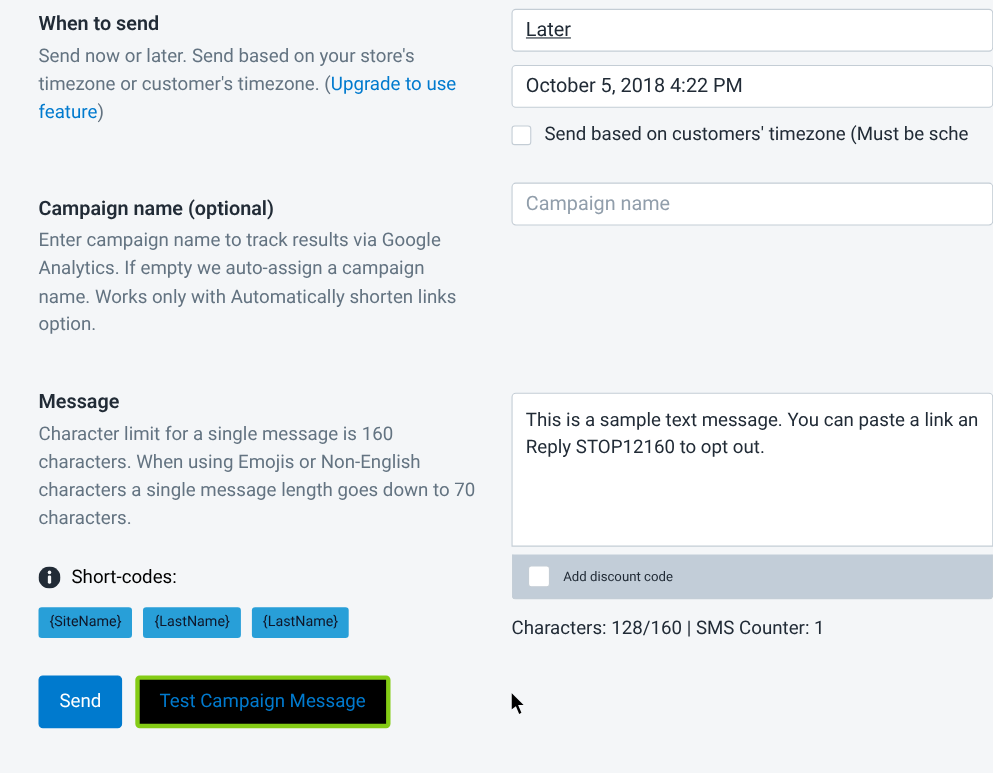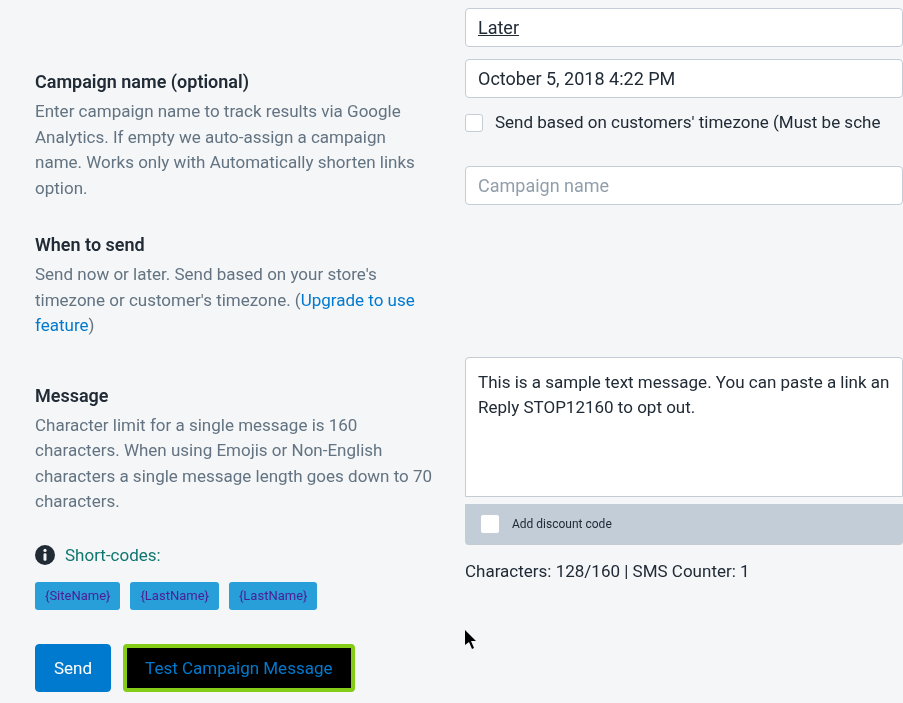--- a/index.html
+++ b/index.html
@@ -99,29 +99,29 @@
     }
     .info-icon {
       width: 20px;
       height: 20px;
       display: inline-flex;
       align-items: center;
       justify-content: center;
     }
     .shortcode-label {
       font-size: 17px;
-      color: #0f766e;
+      color: #000000;
     }
     .shortcode-tags {
       display: flex;
       gap: 10px;
     }
     .shortcode-tag {
       background: #289fd8;
-      color: #4c1d95;
+      color: #0f172a;
       font-size: 13px;
       padding: 4px 10px;
       border-radius: 3px;
       cursor: pointer;
       white-space: nowrap;
     }
     .textarea {
       width: 100%;
       min-height: 140px;
       padding: 12px;
@@ -197,30 +197,30 @@
     .right-message { padding-top: 24px; }
     .section-message { margin-top: 43px; }
   </style>
 </head>
 <body>
 
 <div class="container">
 
   <div class="left-col">
     <div class="spacer-when"></div>
-    <div class="section" style="margin-top:60px;">
-      <div class="section-title">Campaign name (optional)</div>
-      <div class="section-desc">Enter campaign name to track results via Google Analytics. If empty we auto-assign a campaign name. Works only with Automatically shorten links option.</div>
-    </div>
-
     <div class="section">
       <div class="section-title">When to send</div>
       <div class="section-desc">
         <span>Send now or later. Send based on your store's timezone or customer's timezone. (</span><a class="link">Upgrade to use feature</a><span>)</span>
       </div>
+    </div>
+
+    <div class="section" style="margin-top:60px;">
+      <div class="section-title">Campaign name (optional)</div>
+      <div class="section-desc">Enter campaign name to track results via Google Analytics. If empty we auto-assign a campaign name. Works only with Automatically shorten links option.</div>
     </div>
 
     <div class="section section-message">
       <div class="section-title">Message</div>
       <div class="section-desc">Character limit for a single message is 160 characters. When using Emojis or Non-English characters a single message length goes down to 70 characters.</div>
 
       <div class="shortcode-label-row">
         <span class="info-icon">
           <svg viewBox="0 0 16 16" width="20" height="20" fill="#212b36">
             <circle cx="8" cy="8" r="8"></circle>

